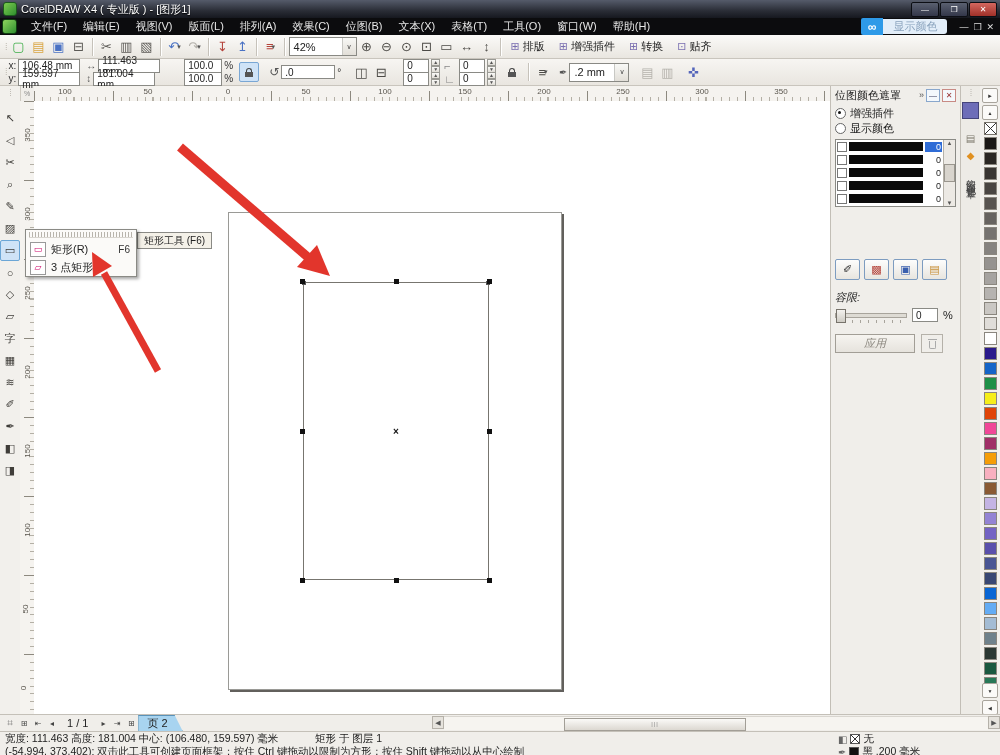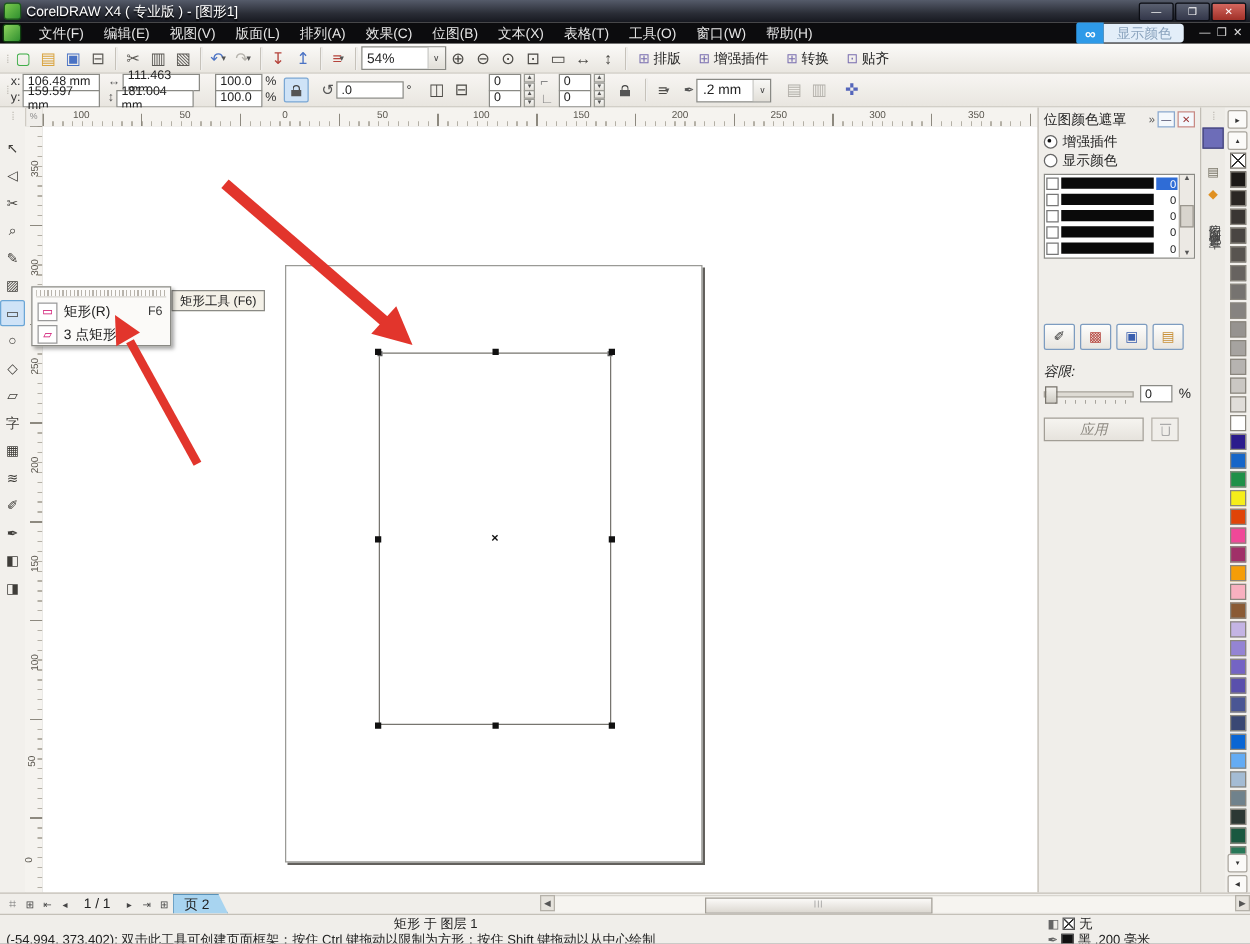--- a/index.html
+++ b/index.html
@@ -279,21 +279,21 @@
     <span class="tsep"></span>
     <span class="row">
 
     <span class="tbtn">
           <span style="color: rgb(181, 68, 60);">≡</span>
           <span class="caret">▾</span>
         </span>
       </span>
     <span class="tsep"></span>
     <span class="combo" style="width:66px;">
-      <span class="cval">54%</span>
+      <span class="cval">42%</span>
       <span class="cbtn">∨</span>
     </span>
     <span class="row">
 
     <span class="tbtn">
           <span>⊕</span>
         </span>
         <span class="tbtn">
           <span>⊖</span>
         </span>
@@ -350,21 +350,21 @@
     <span class="pgroup" style="margin-left:4px;">
       <span class="prow">
           <span class="picon">↔</span>
         <span class="pfield" style="width:62px;">111.463 mm</span>
         </span>
       <span class="prow">
           <span class="picon">↕</span>
         <span class="pfield" style="width:62px;">181.004 mm</span>
         </span>
     </span>
-    <span class="pgroup" style="margin-left:10px;text-align:right;">
+    <span class="pgroup" style="margin-left:22px;text-align:right;">
       <span class="prow">
           <span class="pfield" style="width:38px;">100.0</span>
         <span class="plabel">%</span>
         </span>
       <span class="prow">
           <span class="pfield" style="width:38px;">100.0</span>
         <span class="plabel">%</span>
         </span>
     </span>
     <span class="lockbtn">
@@ -705,20 +705,21 @@
   <div id="hscroll">
     <span class="sbtn">◀</span>
     <span class="track">
       <span class="hthumb">|||</span>
     </span>
     <span class="sbtn">▶</span>
   </div>
 
   <div id="statusbar" class="abs">
     <div id="status-line1">
+      <span class="nw">宽度: 111.463 高度: 181.004 中心: (106.480, 159.597) 毫米</span>
       <span id="status-mid" class="nw">矩形 于 图层 1</span>
       <span class="status-right">
         <span class="sb-icon">◧</span>
         <span class="sb-swatch none"></span>
         <span>无</span>
       </span>
     </div>
     <div id="status-line2">
       <span class="nw">(-54.994, 373.402): 双击此工具可创建页面框架；按住 Ctrl 键拖动以限制为方形；按住 Shift 键拖动以从中心绘制</span>
       <span class="status-right">

